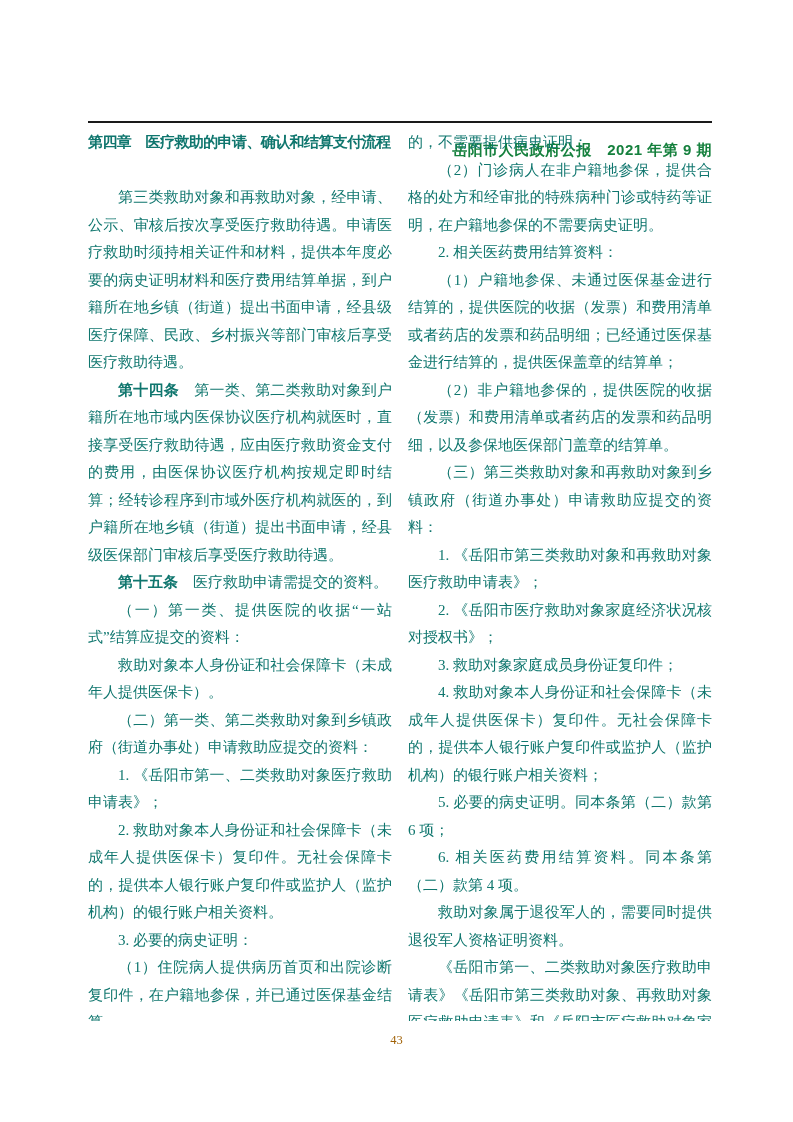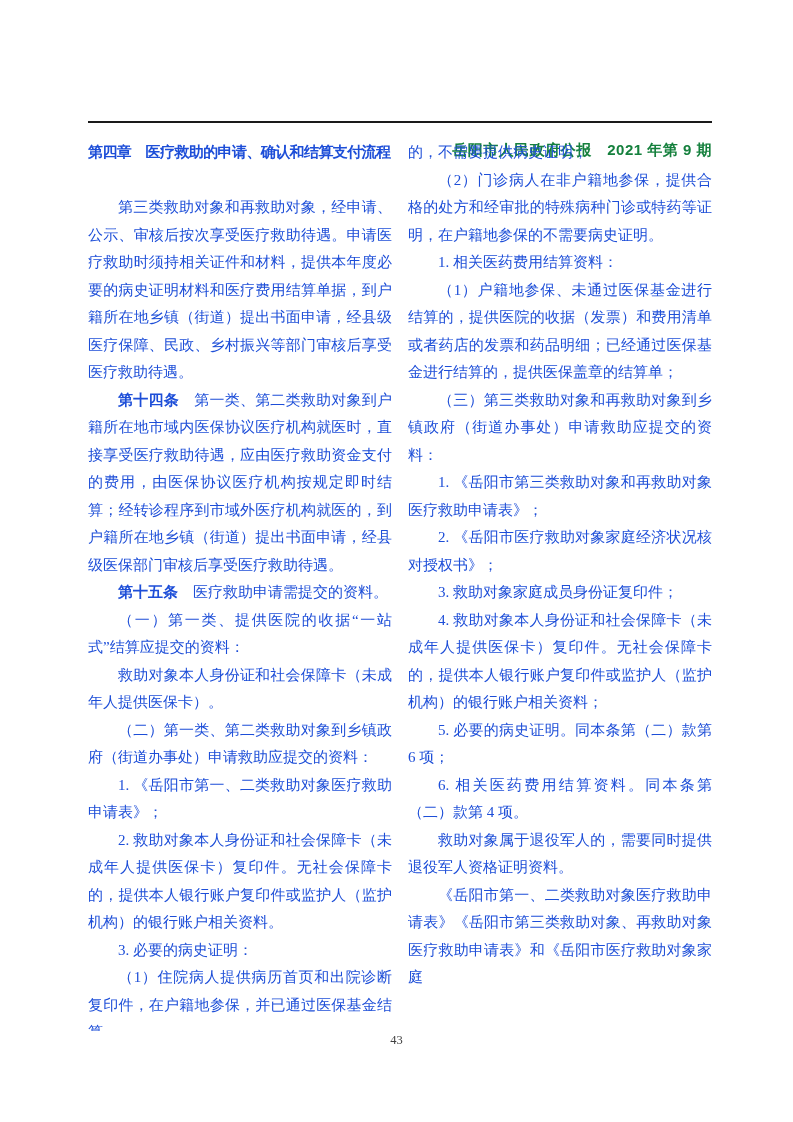--- a/index.html
+++ b/index.html
@@ -32,28 +32,28 @@
   .header-rule {
     position: absolute;
     top: 121px;
     left: 88px;
     width: 624px;
     height: 2px;
     background: #1a1a1a;
   }
   .column {
     position: absolute;
-    top: 139px;
+    top: 129px;
     width: 304px;
     height: 892px;
     overflow: hidden;
     font-size: 15px;
     line-height: 27.5px;
     text-align: justify;
-    color: #1d4ed8;
+    color: #0f766e;
   }
   .column-left  { left: 88px; }
   .column-right { left: 408px; }
   .chapter-heading {
     font-weight: 700;
     white-space: nowrap;
     letter-spacing: -0.6px;
     margin: 0 0 27.5px 0;
     text-indent: 0;
   }
@@ -68,21 +68,21 @@
   .article-lead {
     font-weight: 700;
   }
   .page-footer {
     position: absolute;
     top: 1033px;
     left: 0;
     width: 793px;
     text-align: center;
     font-size: 12.5px;
-    color: #404040;
+    color: #a16207;
   }
 </style>
 </head>
 <body>
 
 <div class="gazette-header">岳阳市人民政府公报　2021 年第 9 期</div>
 <div class="header-rule"></div>
 
 <div class="column column-left">
   <p class="chapter-heading">第四章　医疗救助的申请、确认和结算支付流程</p>
@@ -95,22 +95,23 @@
   <p class="para">（二）第一类、第二类救助对象到乡镇政府（街道办事处）申请救助应提交的资料：</p>
   <p class="para">1. 《岳阳市第一、二类救助对象医疗救助申请表》；</p>
   <p class="para">2. 救助对象本人身份证和社会保障卡（未成年人提供医保卡）复印件。无社会保障卡的，提供本人银行账户复印件或监护人（监护机构）的银行账户相关资料。</p>
   <p class="para">3. 必要的病史证明：</p>
   <p class="para">（1）住院病人提供病历首页和出院诊断复印件，在户籍地参保，并已通过医保基金结算</p>
 </div>
 
 <div class="column column-right">
   <p class="para continuation">的，不需要提供病史证明；</p>
   <p class="para">（2）门诊病人在非户籍地参保，提供合格的处方和经审批的特殊病种门诊或特药等证明，在户籍地参保的不需要病史证明。</p>
-  <p class="para">1. 相关医药费用结算资料：</p>
+  <p class="para">2. 相关医药费用结算资料：</p>
   <p class="para">（1）户籍地参保、未通过医保基金进行结算的，提供医院的收据（发票）和费用清单或者药店的发票和药品明细；已经通过医保基金进行结算的，提供医保盖章的结算单；</p>
+  <p class="para">（2）非户籍地参保的，提供医院的收据（发票）和费用清单或者药店的发票和药品明细，以及参保地医保部门盖章的结算单。</p>
   <p class="para">（三）第三类救助对象和再救助对象到乡镇政府（街道办事处）申请救助应提交的资料：</p>
   <p class="para">1. 《岳阳市第三类救助对象和再救助对象医疗救助申请表》；</p>
   <p class="para">2. 《岳阳市医疗救助对象家庭经济状况核对授权书》；</p>
   <p class="para">3. 救助对象家庭成员身份证复印件；</p>
   <p class="para">4. 救助对象本人身份证和社会保障卡（未成年人提供医保卡）复印件。无社会保障卡的，提供本人银行账户复印件或监护人（监护机构）的银行账户相关资料；</p>
   <p class="para">5. 必要的病史证明。同本条第（二）款第 6 项；</p>
   <p class="para">6. 相关医药费用结算资料。同本条第（二）款第 4 项。</p>
   <p class="para">救助对象属于退役军人的，需要同时提供退役军人资格证明资料。</p>
   <p class="para">《岳阳市第一、二类救助对象医疗救助申请表》《岳阳市第三类救助对象、再救助对象医疗救助申请表》和《岳阳市医疗救助对象家庭</p>
 </div>

